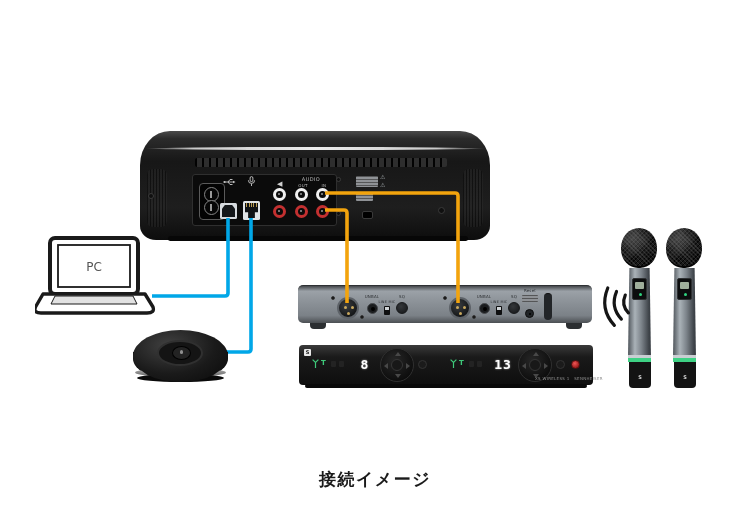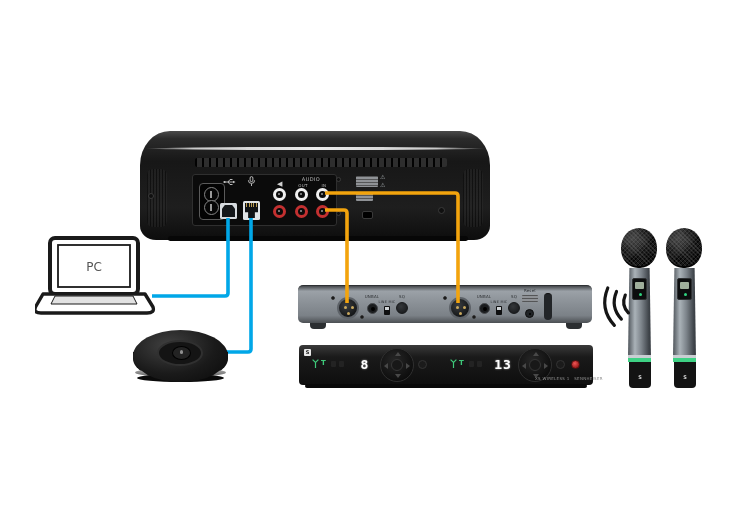--- a/index.html
+++ b/index.html
@@ -337,13 +337,14 @@
     <path d="M15,7 Q3,26 15,45" fill="none" stroke="#151515" stroke-width="3.2" stroke-linecap="round"></path>
   </svg>
 
   <svg class="abs" style="left:0;top:0;z-index:5;pointer-events:none;" width="750" height="520" viewBox="0 0 750 520">
     <path d="M228,218 L228,293 Q228,296 225,296 L152,296" fill="none" stroke="#00a7e8" stroke-width="3.6"></path>
     <path d="M251,218 L251,349 Q251,352 248,352 L226,352" fill="none" stroke="#00a7e8" stroke-width="3.6"></path>
     <path d="M325,193 L455,193 Q458,193 458,196 L458,303" fill="none" stroke="#f3a40d" stroke-width="3.6"></path>
     <path d="M325,210 L344,210 Q347,210 347,213 L347,303" fill="none" stroke="#f3a40d" stroke-width="3.6"></path>
   </svg>
 
+  <div class="abs caption">接続イメージ</div>
 </div>
 
 </body></html>

